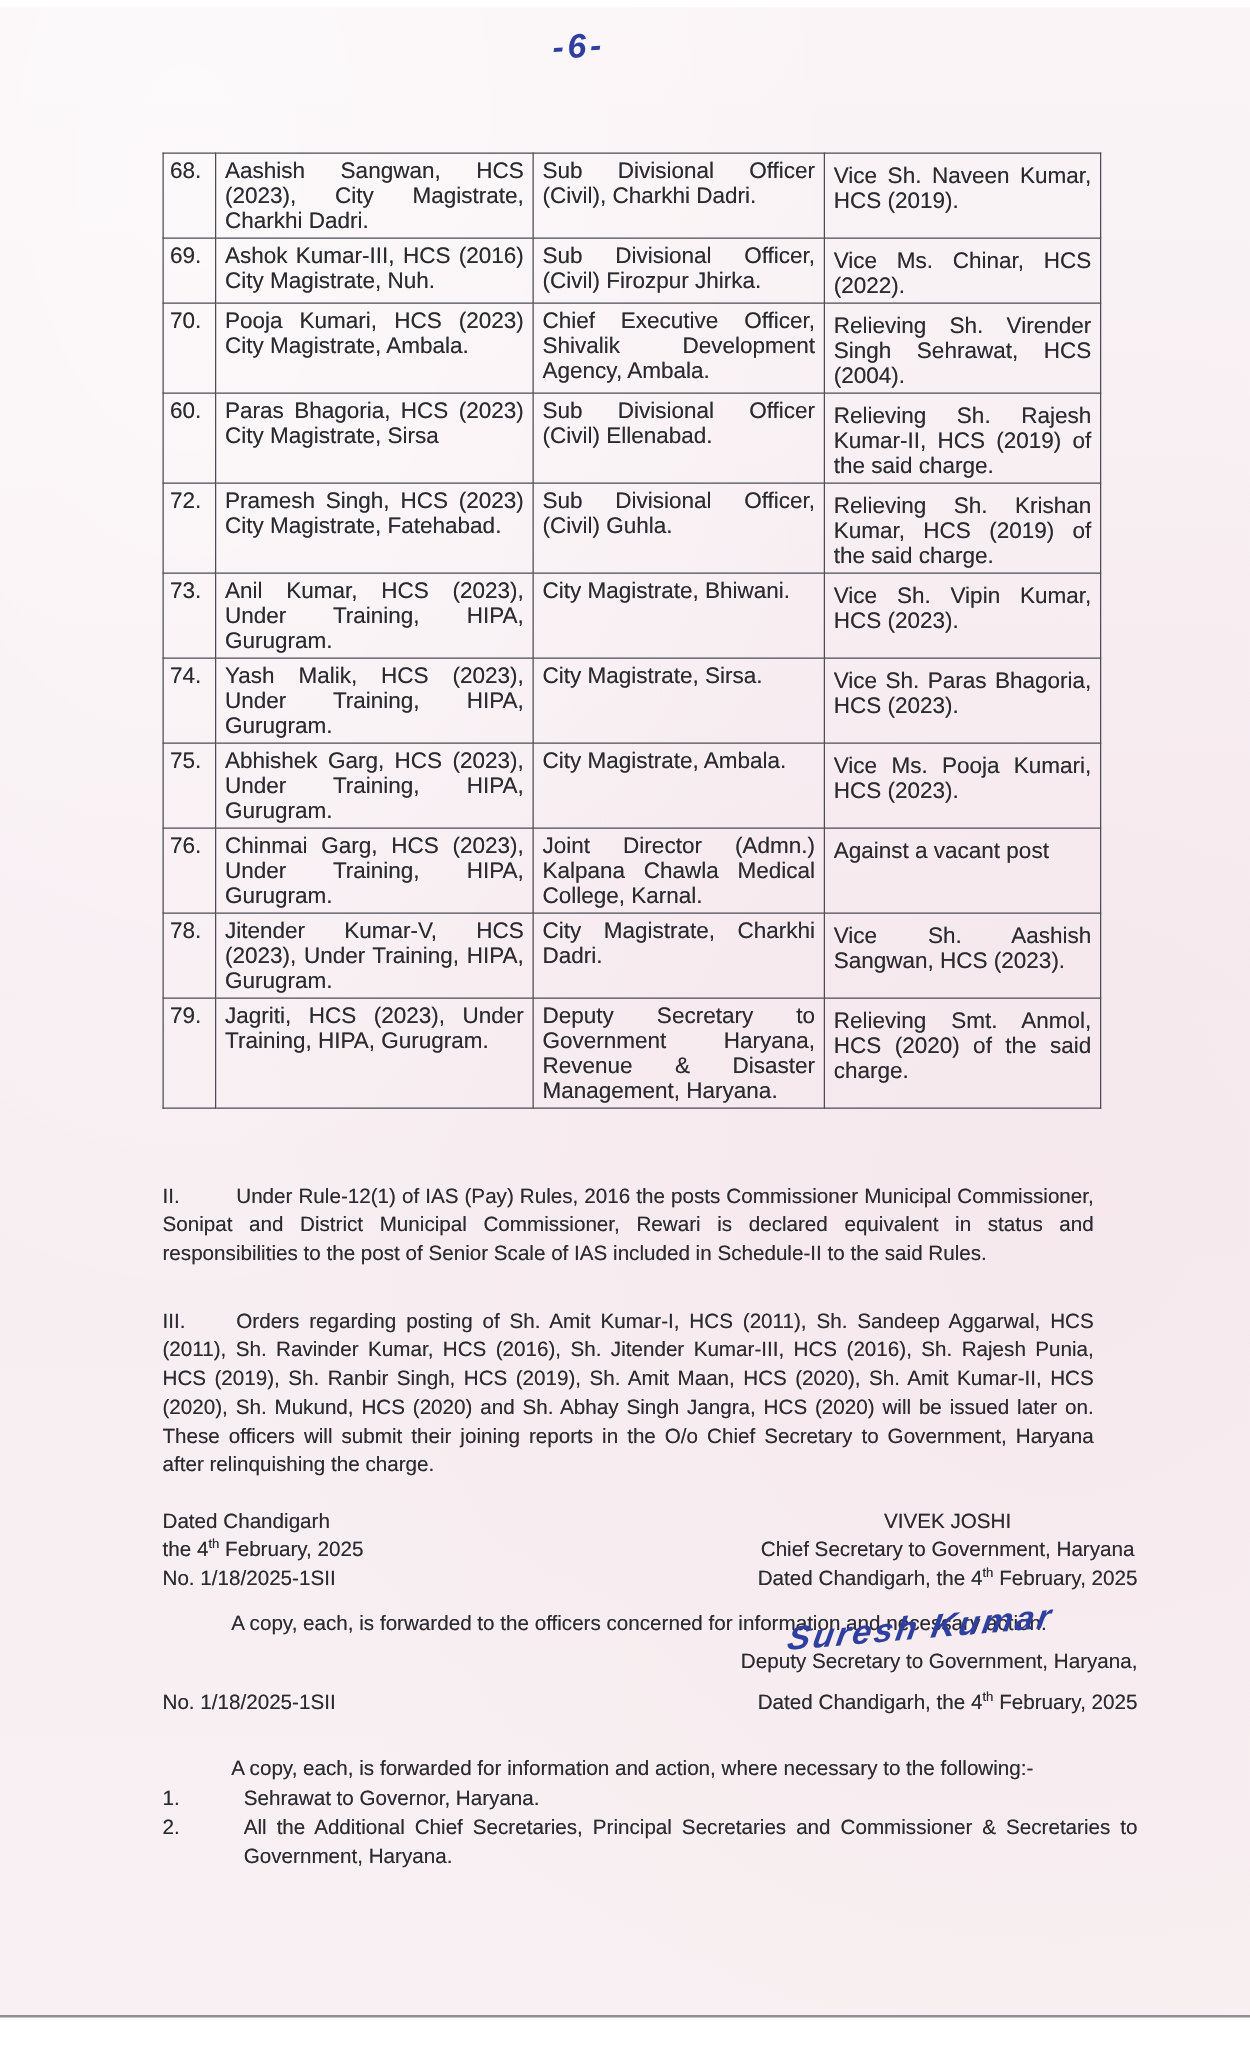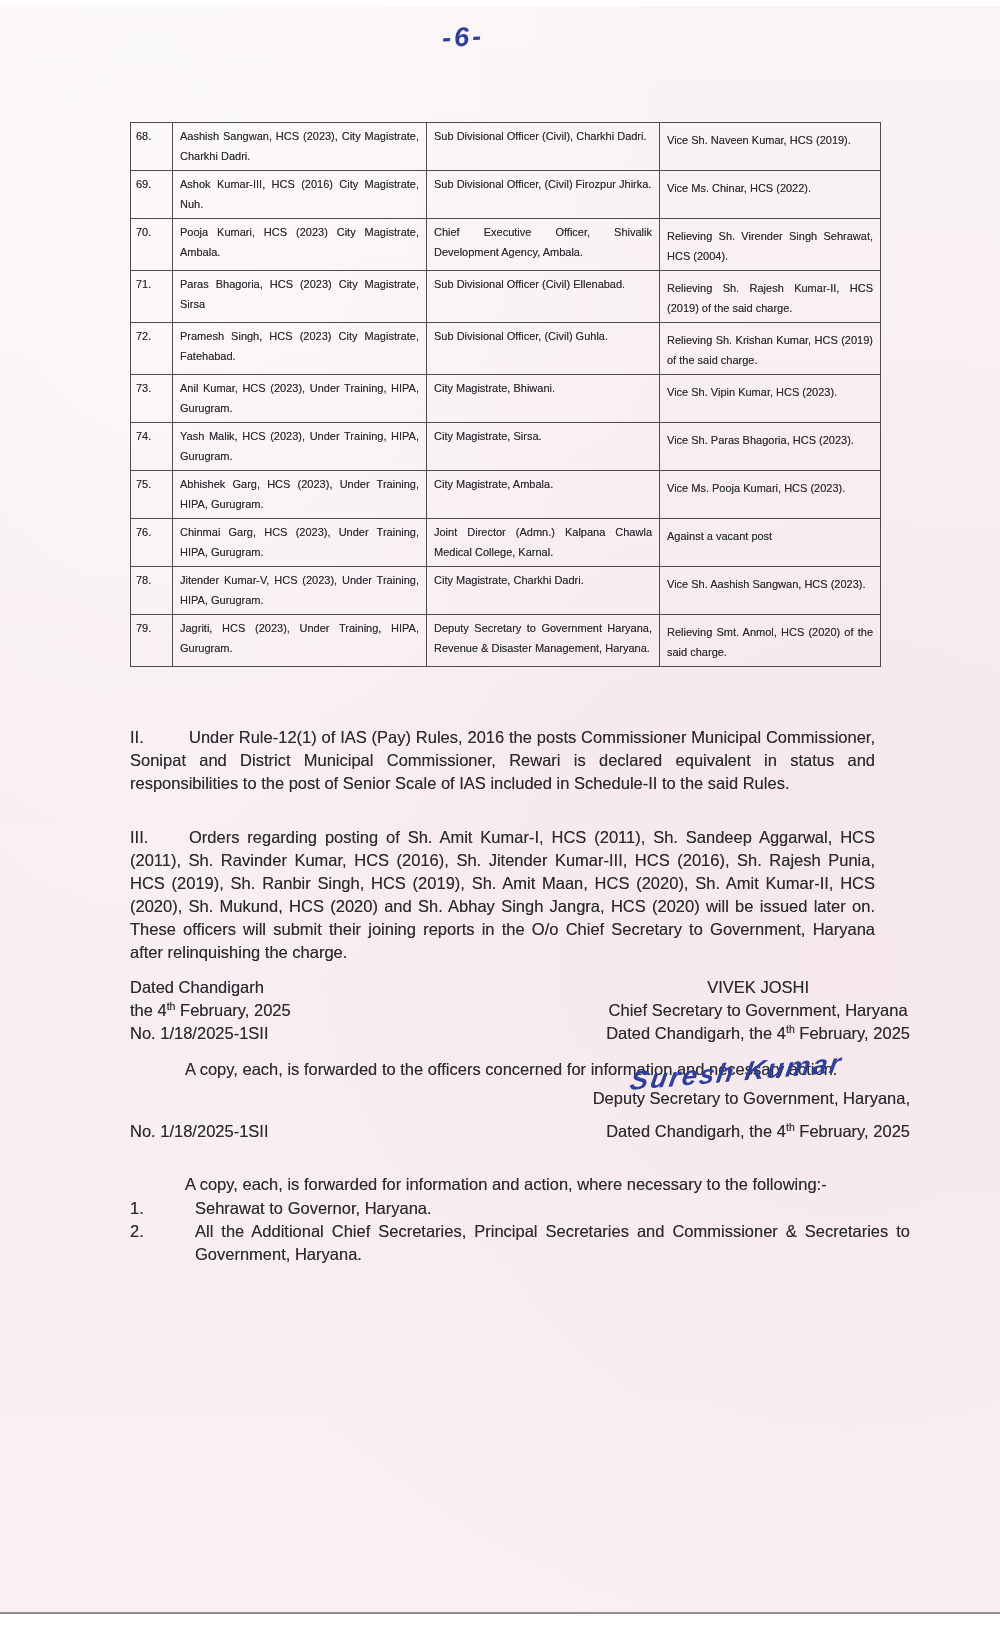--- a/index.html
+++ b/index.html
@@ -42,42 +42,42 @@
   }
   .content{
     position:absolute;left:130px;top:122px;width:780px;
     font-size:16.5px;line-height:23px;
     text-shadow:0 0 .4px rgba(42,42,47,.55);
   }
   table.postings{
     width:750px;
     border-collapse:collapse;
     table-layout:fixed;
-    font-size:11px;line-height:20px;
+    font-size:18px;line-height:20px;
   }
   table.postings td{
     border:1px solid var(--tborder);
     vertical-align:top;
     padding:3px 7px 4px 7px;
     text-align:justify;
   }
   table.postings td.sr{
     text-align:left;
     padding-left:5px;padding-right:2px;
   }
   table.postings td.remarks{
     padding-top:7px;
     margin-left:15px;
   }
   .paras{width:745px;margin-top:28px;}
   .para{text-align:justify;}
   .para .pnum{display:inline-block;width:59px;text-align:left;margin-top:31px;}
   .dateline-row{
     display:flex;justify-content:space-between;align-items:center;
-    margin-top:12px;width:780px;
+    margin-top:22px;width:780px;
   }
   .date-left{white-space:nowrap;}
   .sig-block-right{
     text-align:center;width:auto;
   }
   sup{font-size:10.5px;line-height:0;}
   .fwd{width:780px;margin-top:13px;text-align:justify;text-indent:55px;}
   .sig2-wrap{
     display:flex;justify-content:flex-end;
     width:780px;margin-top:-20px;
@@ -133,21 +133,21 @@
           <td>Sub Divisional Officer, (Civil) Firozpur Jhirka.</td>
           <td class="remarks">Vice Ms. Chinar, HCS (2022).</td>
         </tr>
         <tr>
           <td class="sr">70.</td>
           <td>Pooja Kumari, HCS (2023) City Magistrate, Ambala.</td>
           <td>Chief Executive Officer, Shivalik Development Agency, Ambala.</td>
           <td class="remarks">Relieving Sh. Virender Singh Sehrawat, HCS (2004).</td>
         </tr>
         <tr>
-          <td class="sr">71.</td>
+          <td class="sr">60.</td>
           <td>Paras Bhagoria, HCS (2023) City Magistrate, Sirsa</td>
           <td>Sub Divisional Officer (Civil) Ellenabad.</td>
           <td class="remarks">Relieving Sh. Rajesh Kumar-II, HCS (2019) of the said charge.</td>
         </tr>
         <tr>
           <td class="sr">72.</td>
           <td>Pramesh Singh, HCS (2023) City Magistrate, Fatehabad.</td>
           <td>Sub Divisional Officer, (Civil) Guhla.</td>
           <td class="remarks">Relieving Sh. Krishan Kumar, HCS (2019) of the said charge.</td>
         </tr>

